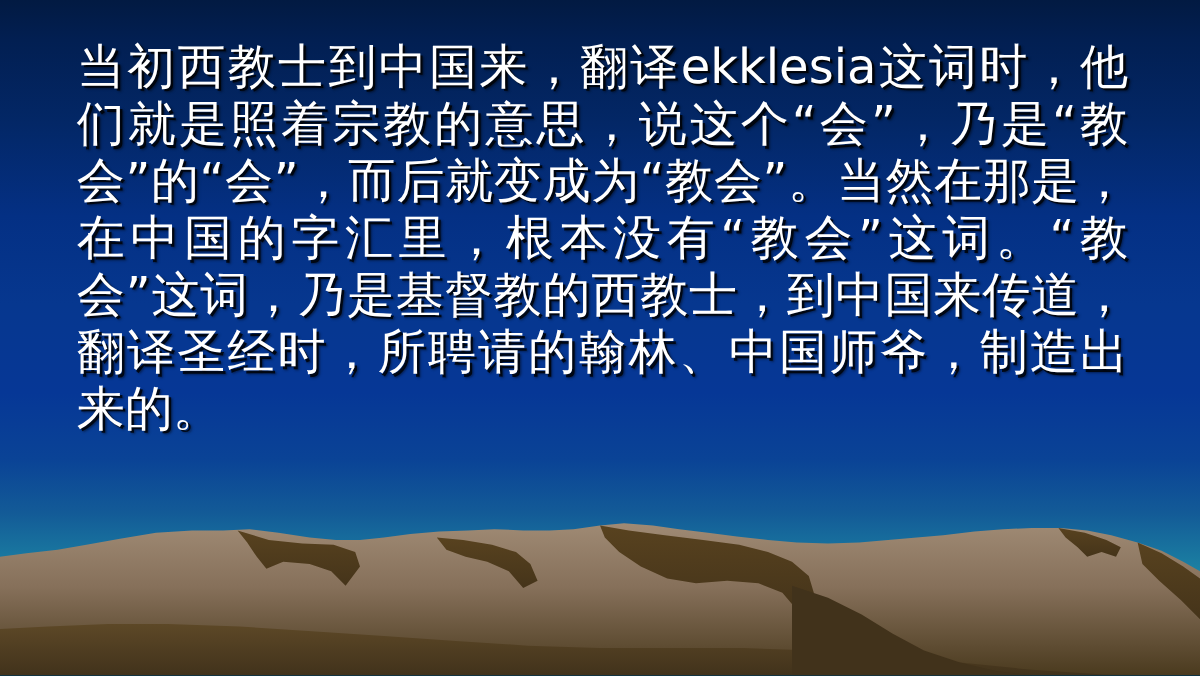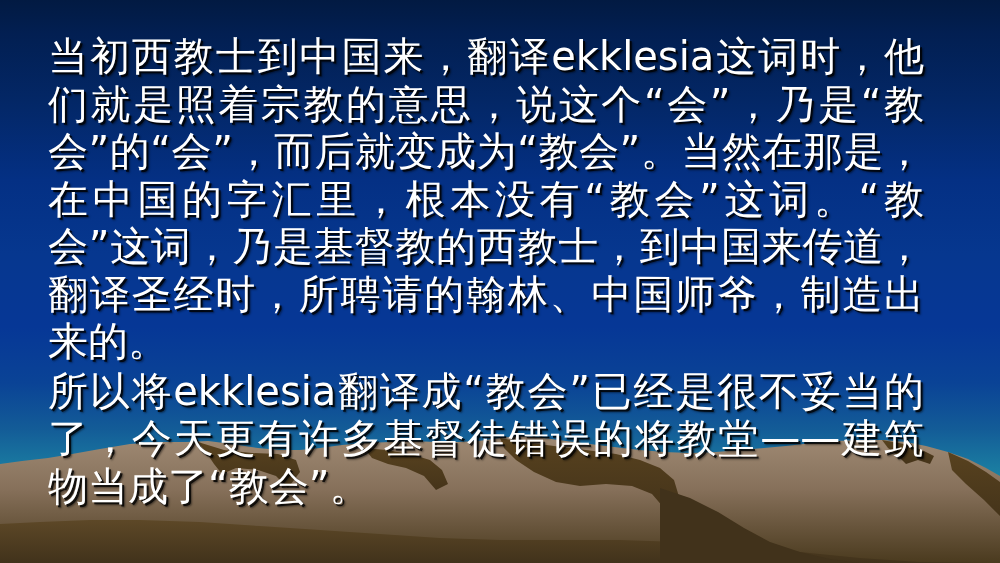--- a/index.html
+++ b/index.html
@@ -61,21 +61,21 @@
   }
 
   
   .text-layer {
     position: absolute;
     left: 0; top: 0;
     width: 100%; height: 100%;
   }
   .body-text {
     position: absolute;
-    left: 48px;
+    left: 64px;
     top: 33px;
     width: 876px;
     color: #ffffff;
     font-size: 40px;
     line-height: 47.5px;
     letter-spacing: 0px;
     text-align: justify;
     text-justify: inter-character;
     text-shadow:
        2px 2px 0 rgba(0,0,0,0.80),
@@ -140,17 +140,16 @@
              L440,110 L500,112 L560,112 L620,112 L680,114 L740,118 L800,124
              L860,130 L920,134 L1000,135 L1000,135 L0,135 Z"></path>
 
     <path fill="#41321b" d="M660,60 L690,70 L718,84 L744,100 L770,114 L800,124 L830,131
              L860,135 L660,135 Z"></path>
   </svg>
 
   <div class="text-layer">
     <div class="body-text">
       <p class="para">当初西教士到中国来，翻译ekklesia这词时，他们就是照着宗教的意思，说这个“会”，乃是“教会”的“会”，而后就变成为“教会”。当然在那是，在中国的字汇里，根本没有“教会”这词。“教会”这词，乃是基督教的西教士，到中国来传道，翻译圣经时，所聘请的翰林、中国师爷，制造出来的。</p>
-      <p class="para">所以将ekklesia翻译成“教会”已经是很不妥当的了，今天更有许多基督徒错误的将教堂——建筑物当成了“教会”。</p>
     </div>
   </div>
 
 </div>
 
 </body></html>

